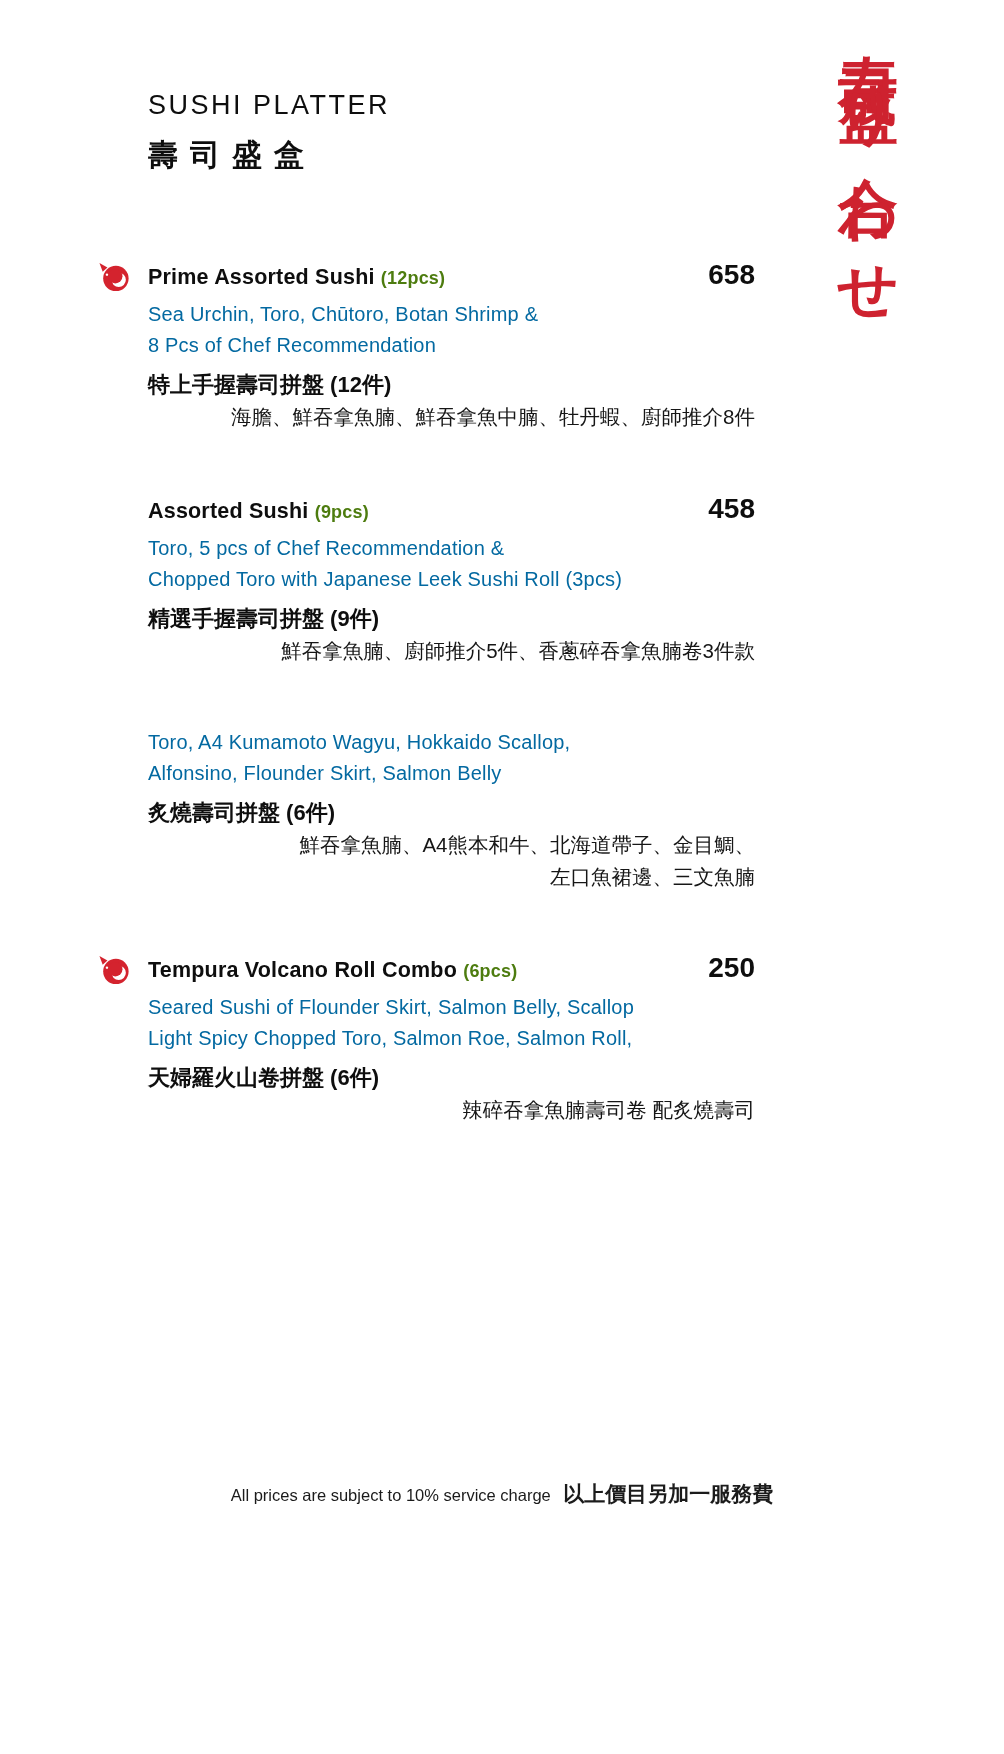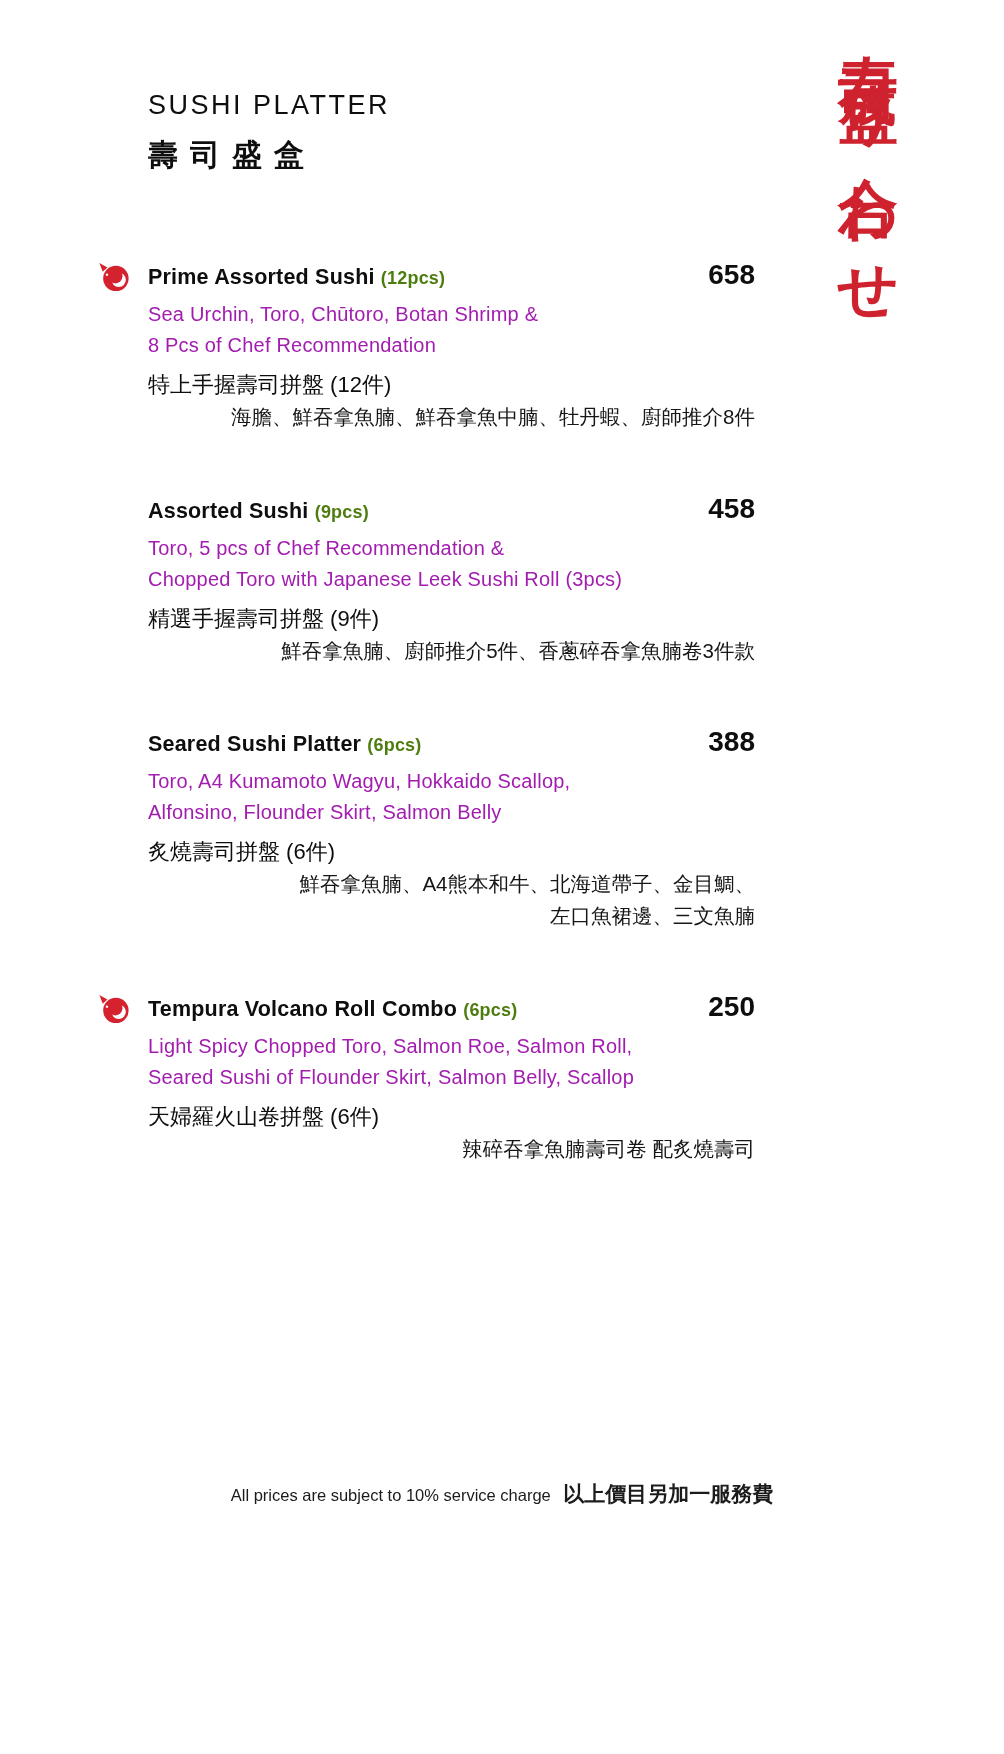--- a/index.html
+++ b/index.html
@@ -39,22 +39,22 @@
     width:32px; height:32px;
   }
   .item-head {
     display:flex; justify-content:space-between; align-items:baseline;
     line-height:30px;
   }
   .item-name { font-weight:700; font-size:21.5px; color:#0e0e0e; letter-spacing:0.2px; }
   .item-pcs  { font-weight:700; font-size:18px; color:#4d7c0f; }
   .item-price{ font-weight:700; font-size:28px; color:#0e0e0e; }
   .item-desc { margin-top:6px; }
-  .desc-line { font-size:20px; line-height:31px; color:#a21caf; letter-spacing:0.2px; }
-  .zh-name   { font-weight:400; font-size:22px; color:#0e0e0e; line-height:33px; margin-top:7px; }
+  .desc-line { font-size:20px; line-height:31px; color:#0369a1; letter-spacing:0.2px; }
+  .zh-name   { font-weight:700; font-size:22px; color:#0e0e0e; line-height:33px; margin-top:7px; }
   .zh-desc-line { font-size:20.5px; line-height:31.5px; color:#161616;text-align:right; }
 
   
   .footer {
     position:absolute; top:1480px; left:0; width:100%;
     text-align:center; white-space:nowrap;
   }
   .footer-en { font-size:16.5px; color:#1b1b1b; }
   .footer-zh { font-size:21px; font-weight:700; color:#1b1b1b; margin-left:8px; }
 </style>
@@ -105,27 +105,20 @@
     </div>
     <div class="item-desc">
       <div class="desc-line">Toro, 5 pcs of Chef Recommendation &amp;</div>
       <div class="desc-line">Chopped Toro with Japanese Leek Sushi Roll (3pcs)</div>
     </div>
     <div class="zh-name">精選手握壽司拼盤 (9件)</div>
     <div class="zh-desc-line">鮮吞拿魚腩、廚師推介5件、香蔥碎吞拿魚腩卷3件款</div>
   </div>
 
   <div class="menu-item">
-    <div class="item-head">
-      <div class="item-name">
-        <span>Seared Sushi Platter</span>
-        <span class="item-pcs">(6pcs)</span>
-      </div>
-      <div class="item-price">388</div>
-    </div>
     <div class="item-desc">
       <div class="desc-line">Toro, A4 Kumamoto Wagyu, Hokkaido Scallop,</div>
       <div class="desc-line">Alfonsino, Flounder Skirt, Salmon Belly</div>
     </div>
     <div class="zh-name">炙燒壽司拼盤 (6件)</div>
     <div class="zh-desc-line">鮮吞拿魚腩、A4熊本和牛、北海道帶子、金目鯛、</div>
     <div class="zh-desc-line">左口魚裙邊、三文魚腩</div>
   </div>
 
   <div class="menu-item">
@@ -139,22 +132,22 @@
       </svg>
     </span>
     <div class="item-head">
       <div class="item-name">
         <span>Tempura Volcano Roll Combo</span>
         <span class="item-pcs">(6pcs)</span>
       </div>
       <div class="item-price">250</div>
     </div>
     <div class="item-desc">
+      <div class="desc-line">Seared Sushi of Flounder Skirt, Salmon Belly, Scallop</div>
       <div class="desc-line">Light Spicy Chopped Toro, Salmon Roe, Salmon Roll,</div>
-      <div class="desc-line">Seared Sushi of Flounder Skirt, Salmon Belly, Scallop</div>
     </div>
     <div class="zh-name">天婦羅火山卷拼盤 (6件)</div>
     <div class="zh-desc-line">辣碎吞拿魚腩壽司卷 配炙燒壽司</div>
   </div>
 
 </div>
 
 <div class="footer">
   <span class="footer-en">All prices are subject to 10% service charge</span>
   <span class="footer-zh">以上價目另加一服務費</span>

